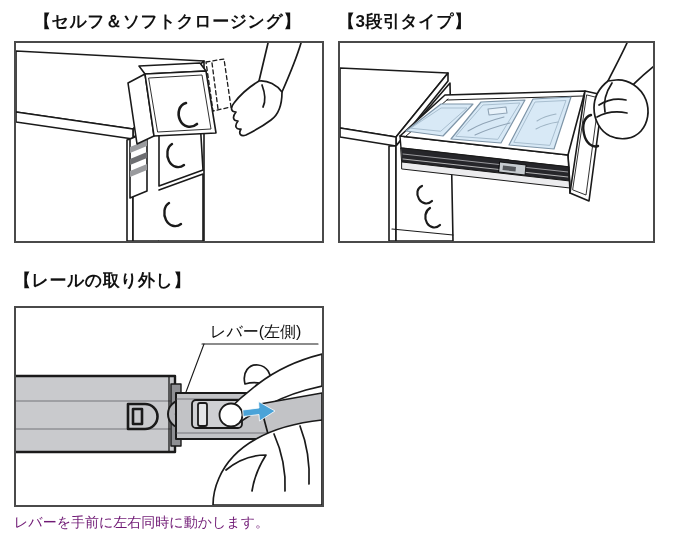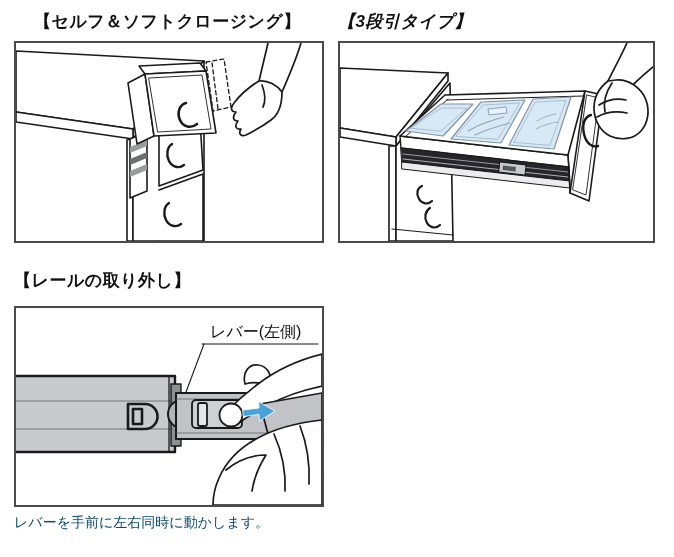--- a/index.html
+++ b/index.html
@@ -10,34 +10,34 @@
   }
   .heading{
     position:absolute;font-size:17px;font-weight:700;letter-spacing:0.5px;
     white-space:nowrap;color:#111;
   }
   .panel{
     position:absolute;background:#fff;border:2px solid #4a4a4a;box-sizing:border-box;
   }
   .panel svg{display:block;}
   .caption{
-    position:absolute;font-size:14px;font-weight:500;color:#0c4a6e;white-space:nowrap;
+    position:absolute;font-size:14px;font-weight:500;color:#701a75;white-space:nowrap;
   }
   .lever-label{
     position:absolute;left:194px;top:14px;font-size:16px;font-weight:500;
     color:#111;white-space:nowrap;z-index:3;
   }
   
 </style>
 </head>
 <body>
 
 <div class="heading" style="left:14px;top:10px;margin-left:20px;">【セルフ＆ソフトクロージング】</div>
 
-<div class="heading" style="left:338px;top:10px;font-style:italic;">【3段引タイプ】</div>
+<div class="heading" style="left:338px;top:10px;">【3段引タイプ】</div>
 
 <div class="panel" style="left:14px;top:41px;width:310px;height:202px;">
   <svg width="306" height="198" viewBox="0 0 306 198" fill="none" stroke="#1a1a1a" stroke-width="1.6" stroke-linejoin="round" stroke-linecap="round">
 
     <g>
       <path d="M0,8 L188,18 L117,86 L0,69 Z" fill="#ffffff"></path>
       <path d="M188,18 L188,27 L117,96 L117,86 Z" fill="#ffffff"></path>
       <path d="M0,69 L117,86 L117,96 L0,79 Z" fill="#ffffff"></path>
     </g>
 

